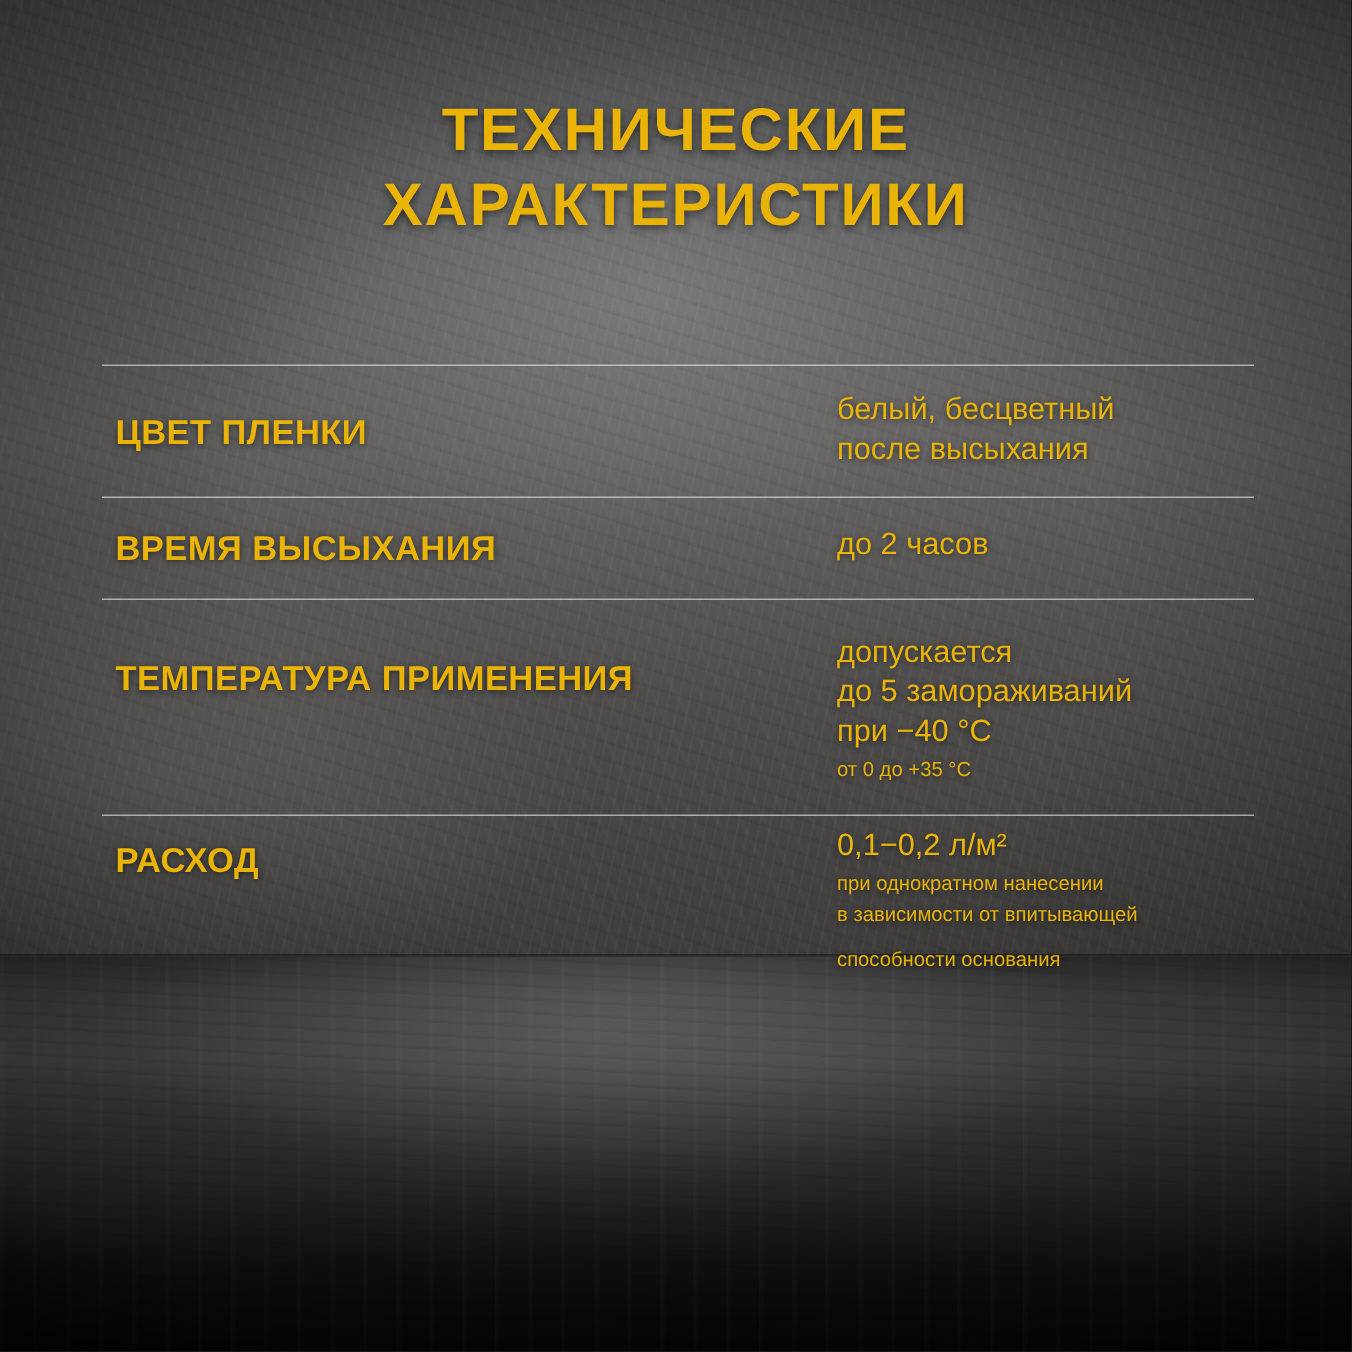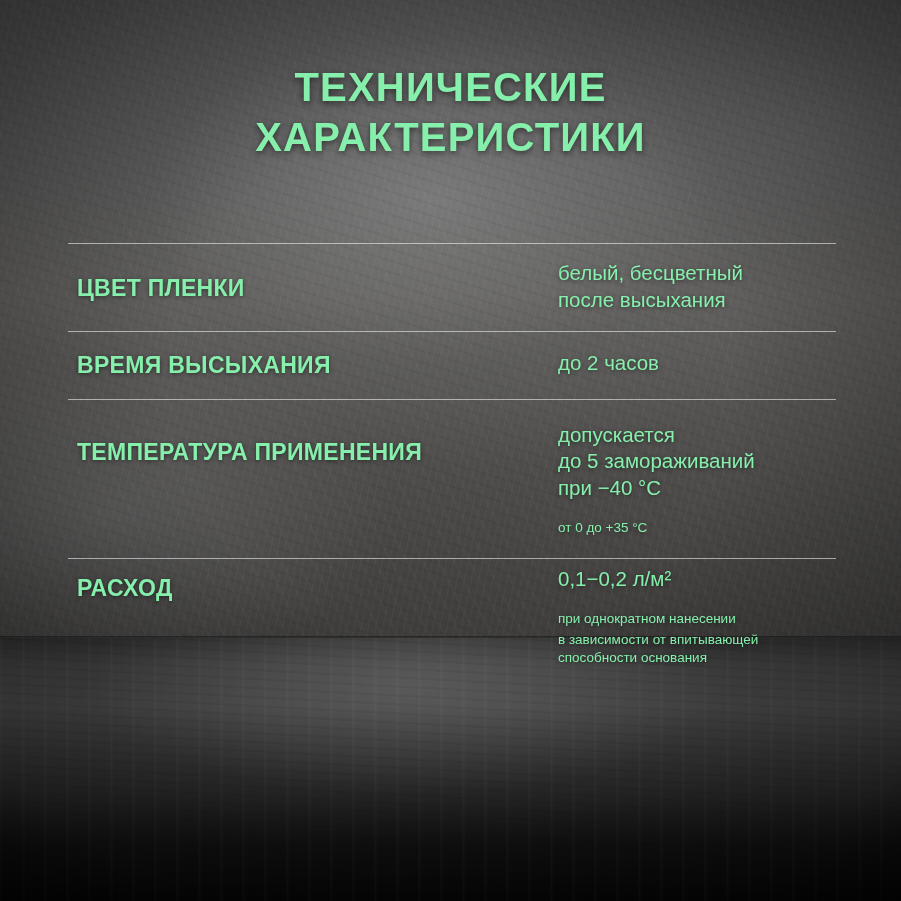--- a/index.html
+++ b/index.html
@@ -6,21 +6,21 @@
     margin: 0;
     padding: 0;
     background: #000;
   }
   #page {
     position: relative;
     width: 901px;
     height: 901px;
     overflow: hidden;
     font-family: "Liberation Sans", sans-serif;
-    color: #86efac;
+    color: #eab308;
     background-color: #3b3b3b;
   }
 
   
   .bg-wall {
     position: absolute;
     left: 0; top: 0;
     width: 901px;
     height: 660px;
     background:
@@ -123,21 +123,21 @@
     flex: 1 1 auto;
     font-size: 20.5px;
     line-height: 1.30;
     text-shadow: 0 1px 4px rgba(0,0,0,0.5);
   }
   .value .vline { display: block; }
   .value .note {
     display: block;
     font-size: 13.5px;
     line-height: 1.30;
-    margin-top: 17px;
+    margin-top: 2px;
   }
 
   
   .row-color   { padding-top: 16px; padding-bottom: 18px; }
   .row-color .label { padding-top: 14px; }
   .row-density { padding-top: 18px; padding-bottom: 16px; }
   .row-density .label { padding-top: 1px; }
   .row-dry     { padding-top: 18px; padding-bottom: 18px; }
   .row-dry .label { padding-top: 1px; }
   .row-temp    { padding-top: 22px; padding-bottom: 22px; }
@@ -192,19 +192,19 @@
           <span class="note">от 0 до +35 °С</span>
         </div>
       </div>
 
       <div class="row row-consum">
         <div class="label">РАСХОД</div>
         <div class="value">
           <span class="vline">0,1−0,2 л/м²</span>
           <span class="note">при однократном нанесении</span>
           <span class="note" style="margin-top:4px">в зависимости от впитывающей</span>
-          <span class="note" style="margin-top:0">способности основания</span>
+          <span class="note" style="margin-top:12px">способности основания</span>
         </div>
       </div>
 
     </div>
   </div>
 </div>
 
 </body></html>

